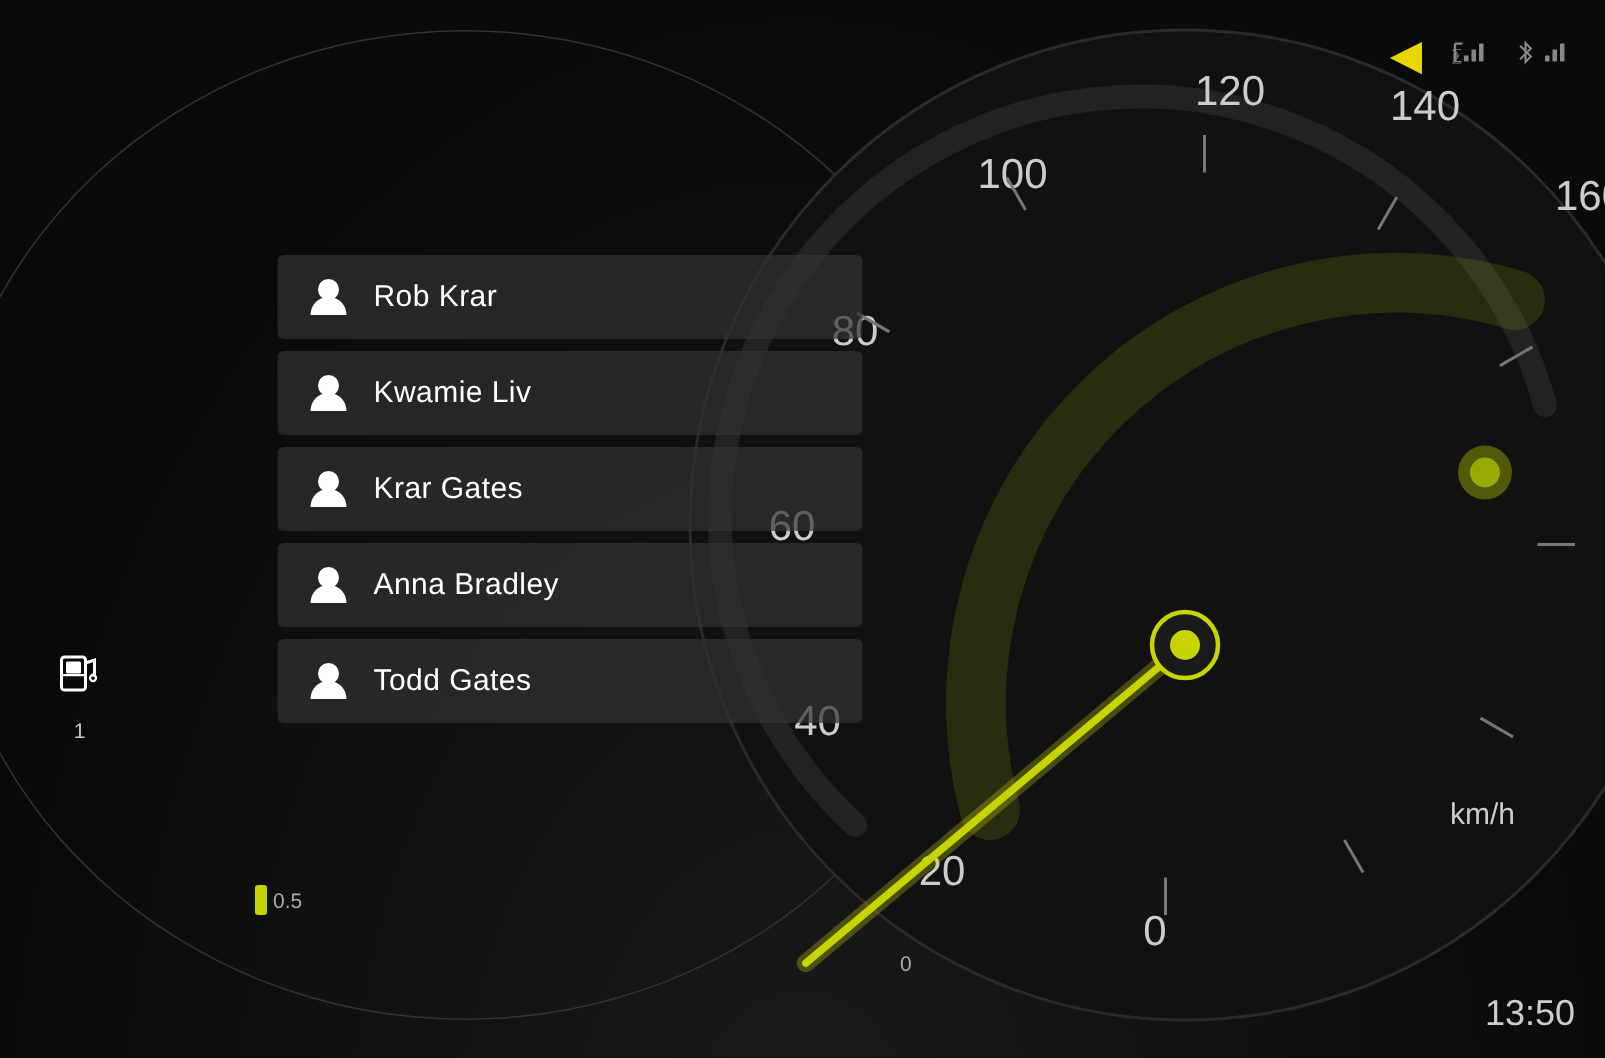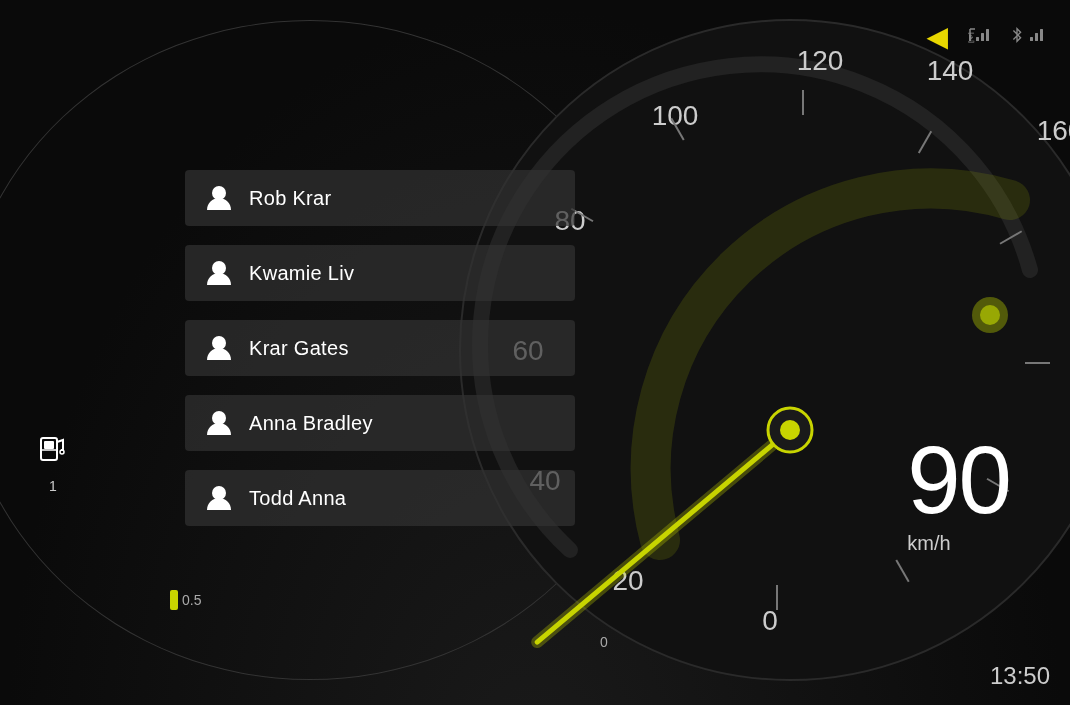--- a/index.html
+++ b/index.html
@@ -29,21 +29,21 @@
       top: 170px;
       width: 390px;
       background: transparent;
       z-index: 10;
     }
 
     .contact-item {
       display: flex;
       align-items: center;
       padding: 12px 18px;
-      margin-bottom: 19px;
+      margin-bottom: 8px;
       background: rgba(50, 50, 50, 0.7);
       border-radius: 4px;
       cursor: pointer;
       gap: 14px;
     }
 
     .contact-icon {
       width: 32px;
       height: 32px;
       flex-shrink: 0;
@@ -287,21 +287,21 @@
       </span>
       <span class="contact-name">Anna Bradley</span>
     </div>
     <div class="contact-item">
       <span class="contact-icon">
         <svg viewBox="0 0 32 32" fill="white" xmlns="http://www.w3.org/2000/svg">
           <circle cx="16" cy="11" r="7"></circle>
           <path d="M4 28c0-7 5.4-12 12-12s12 5 12 12" fill="white"></path>
         </svg>
       </span>
-      <span class="contact-name">Todd Anna</span>
+      <span class="contact-name">Todd Gates</span>
     </div>
   </div>
 
   <div class="fuel-area">
     <span class="fuel-icon">
       <svg viewBox="0 0 36 36" fill="none" xmlns="http://www.w3.org/2000/svg">
 
         <rect x="6" y="8" width="16" height="22" rx="2" stroke="white" stroke-width="2" fill="none"></rect>
         <rect x="9" y="11" width="10" height="8" rx="1" fill="white"></rect>
         <path d="M22 12 L28 10 L28 20 L26 20" stroke="white" stroke-width="2" fill="none"></path>
@@ -365,19 +365,18 @@
       <circle cx="340" cy="460" r="22" fill="#1a1a1a" stroke="#c8d400" stroke-width="3"></circle>
       <circle cx="340" cy="460" r="10" fill="#c8d400"></circle>
 
       <circle cx="540" cy="345" r="18" fill="rgba(180, 200, 0, 0.4)"></circle>
       <circle cx="540" cy="345" r="10" fill="rgba(200, 220, 0, 0.6)"></circle>
 
     </svg>
   </div>
 
   <div class="speed-display">
-    <div class="speed-value">90</div>
     <div class="speed-unit">km/h</div>
   </div>
 
   <div class="time-display">13:50</div>
 
 </div>
 
 </body></html>

